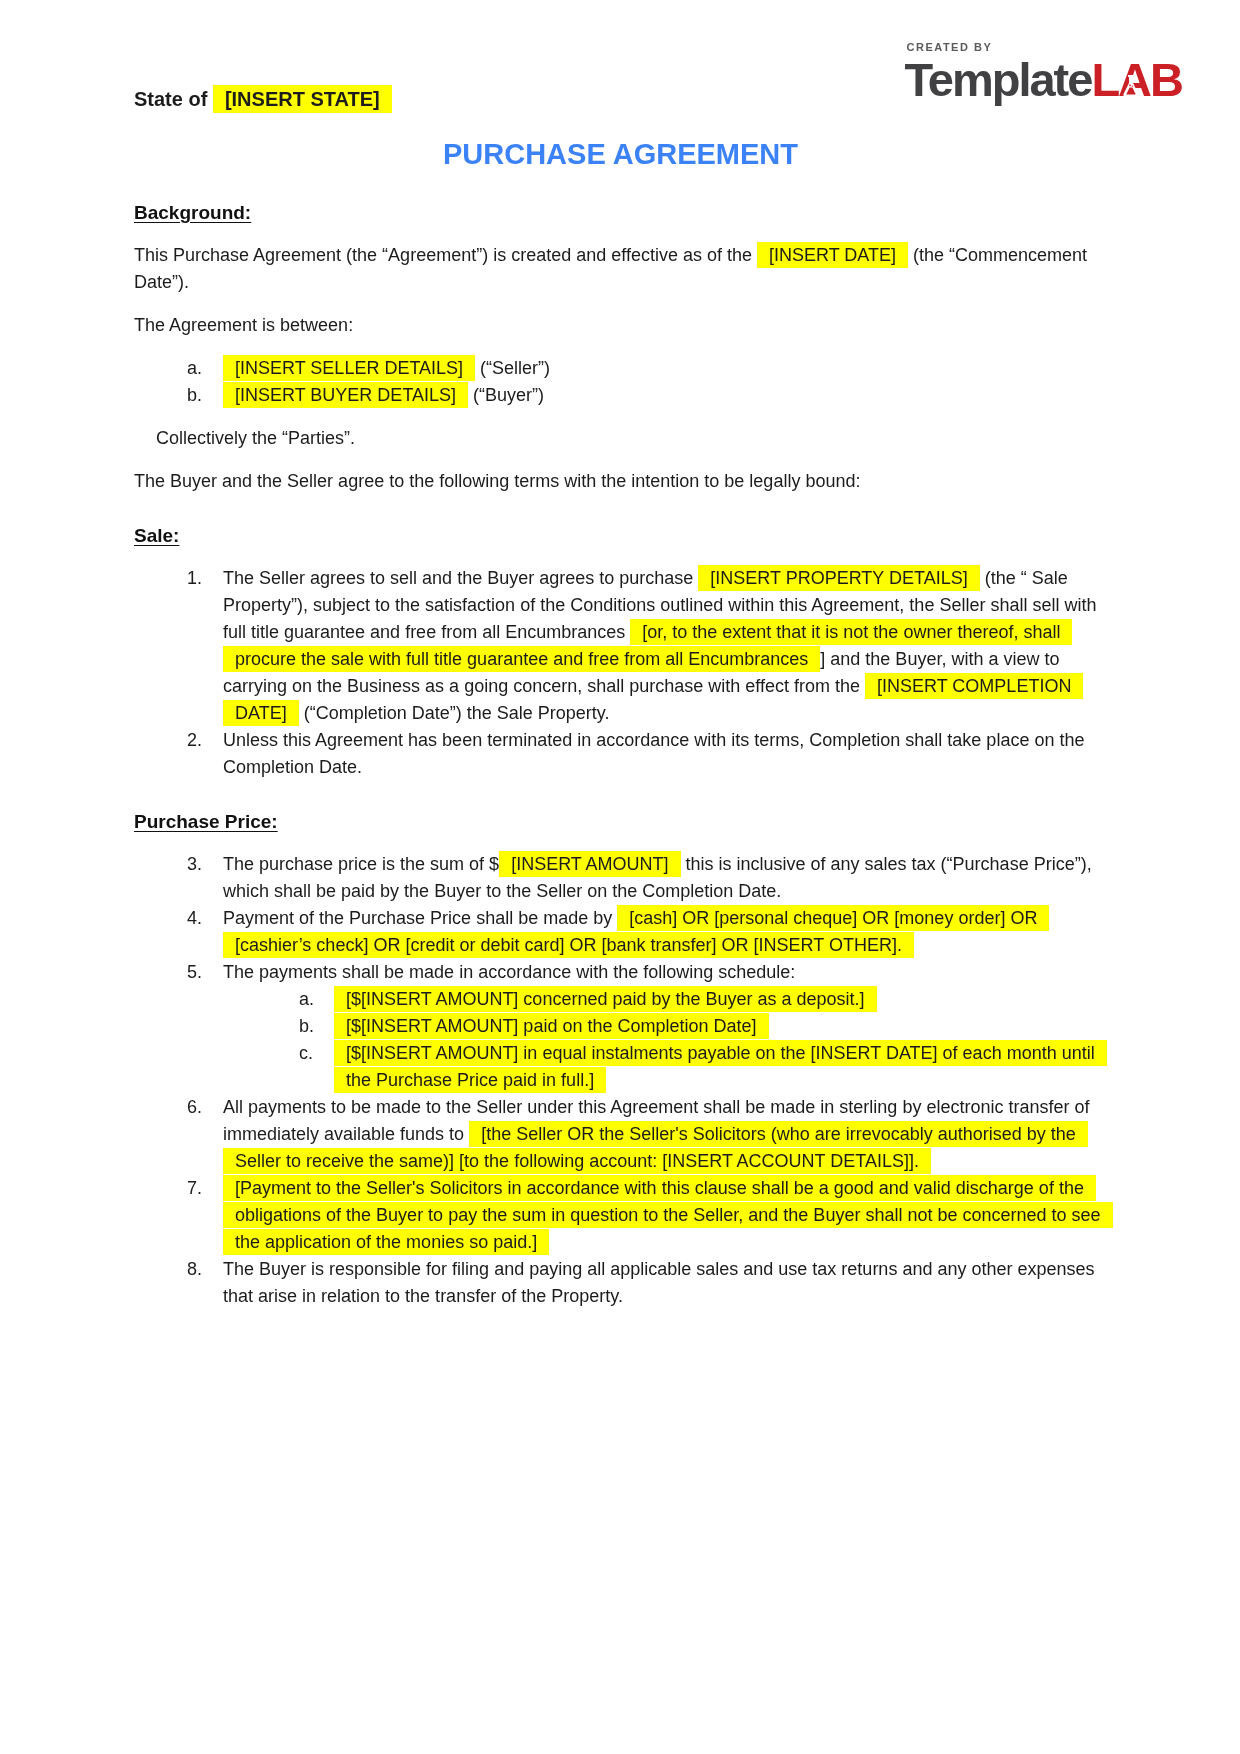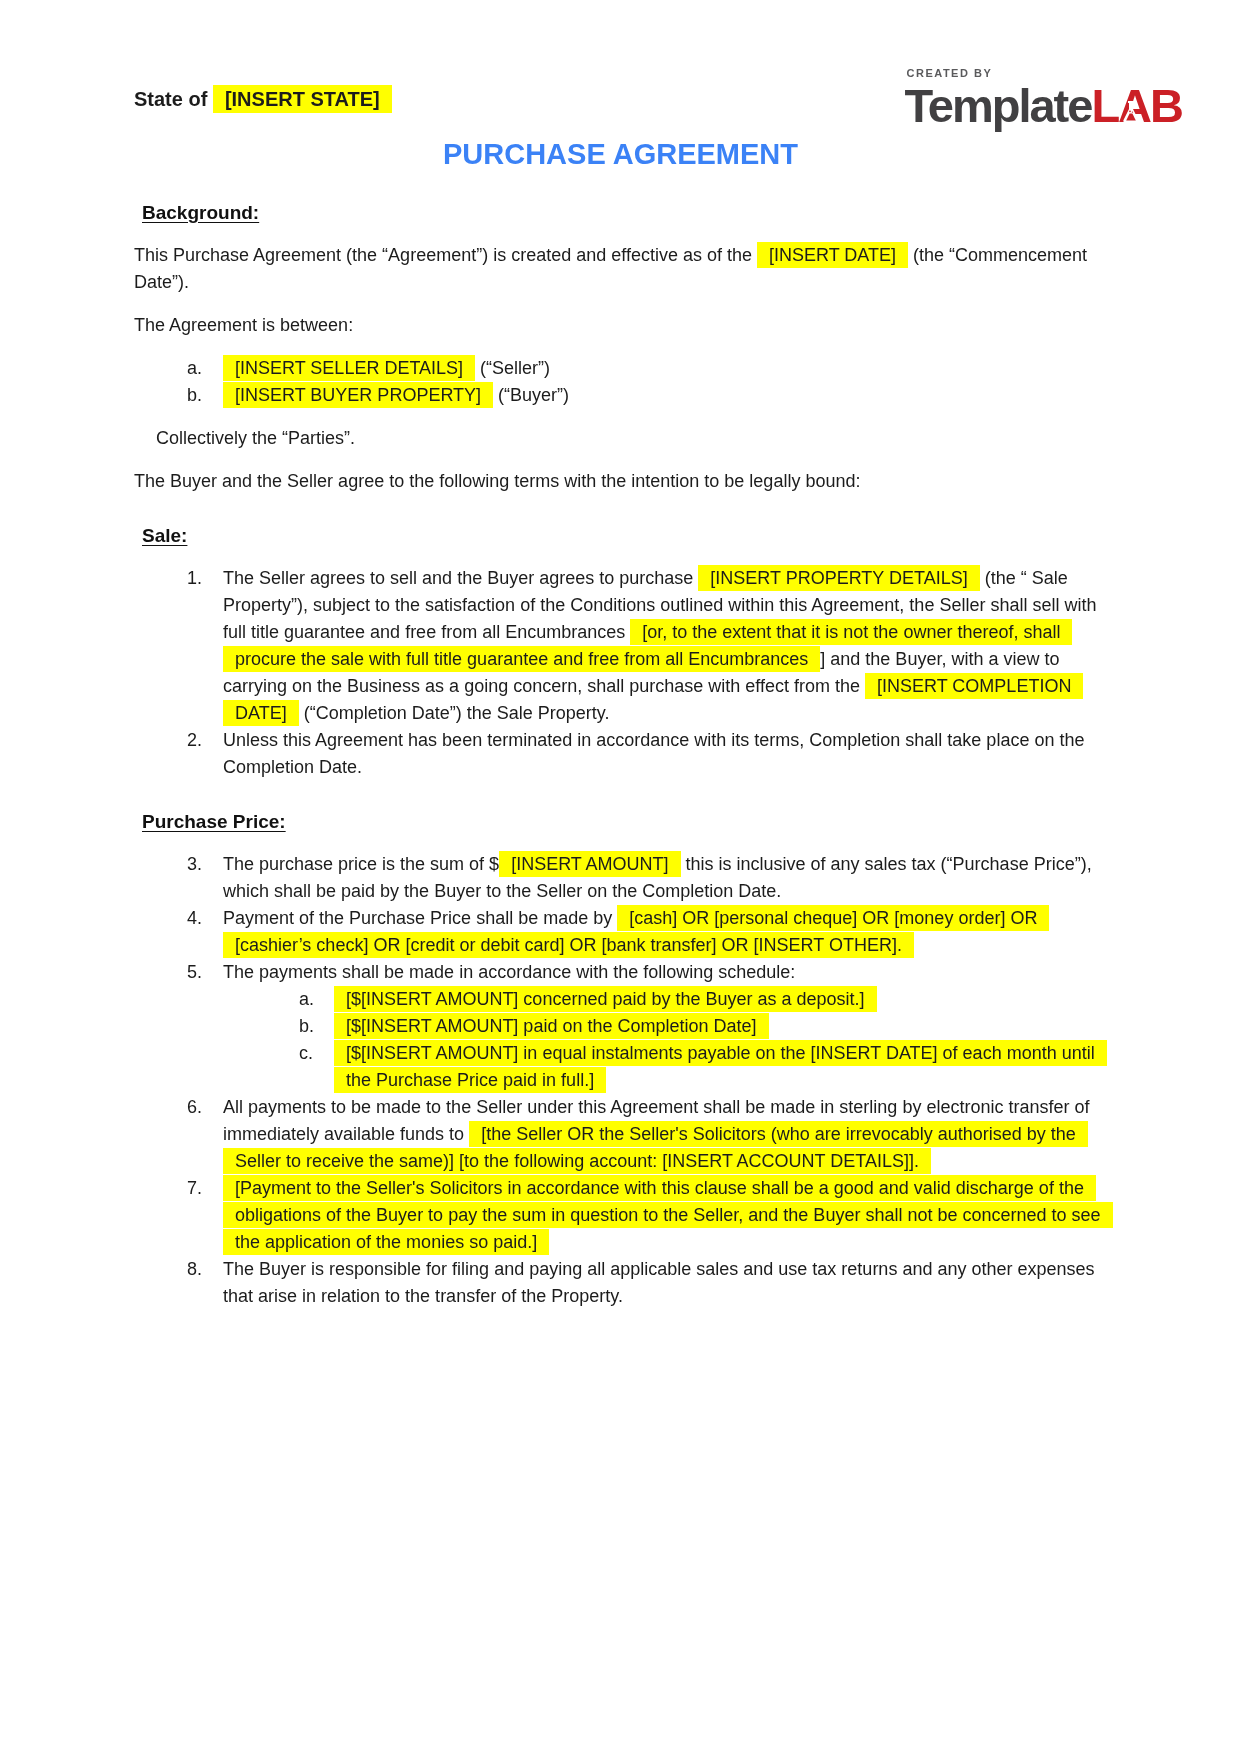--- a/index.html
+++ b/index.html
@@ -11,21 +11,21 @@
     margin: 0 auto;
     background: #ffffff;
     font-family: "Liberation Sans", sans-serif;
     color: #1c1c1c;
     padding: 54px 133px 0 134px;
     overflow: hidden;
   }
   
   .logo {
     position: absolute;
-    top: 68px;
+    top: 42px;
     right: 58px;
     text-align: left;
     line-height: 1;
   }
   .created-by {
     font-size: 11px;
     font-weight: bold;
     letter-spacing: 1.5px;
     color: #5a5a5c;
     margin: 0 0 3px 2px;
@@ -59,21 +59,21 @@
   }
   .doc-title {
     margin: 23px 0 0 0;
     text-align: center;
     font-size: 29px;
     font-weight: bold;
     line-height: 36px;
     color: #3b82f6;
   }
   .section-heading {
-    margin: 28px 0 0 8px;
+    margin: 28px 0 0 0;
     font-size: 19px;
     font-weight: bold;
     text-decoration: underline;
     text-underline-offset: 3px;
     line-height: 26px;
     color: #111;
   }
   .para {
     margin: 16px 0 0 0;
     font-size: 18px;
@@ -130,21 +130,21 @@
 
   <p class="para">The Agreement is between:</p>
 
   <div class="list">
     <div class="li">
       <span class="marker">a.</span>
       <span class="li-text"><span class="hl">[INSERT SELLER DETAILS]</span><span> (“Seller”)</span></span>
     </div>
     <div class="li">
       <span class="marker">b.</span>
-      <span class="li-text"><span class="hl">[INSERT BUYER PROPERTY]</span><span> (“Buyer”)</span></span>
+      <span class="li-text"><span class="hl">[INSERT BUYER DETAILS]</span><span> (“Buyer”)</span></span>
     </div>
   </div>
 
   <p class="para indent-1">Collectively the “Parties”.</p>
 
   <p class="para">The Buyer and the Seller agree to the following terms with the intention to be legally bound:</p>
 
   <h2 class="section-heading">Sale:</h2>
 
   <div class="list">

